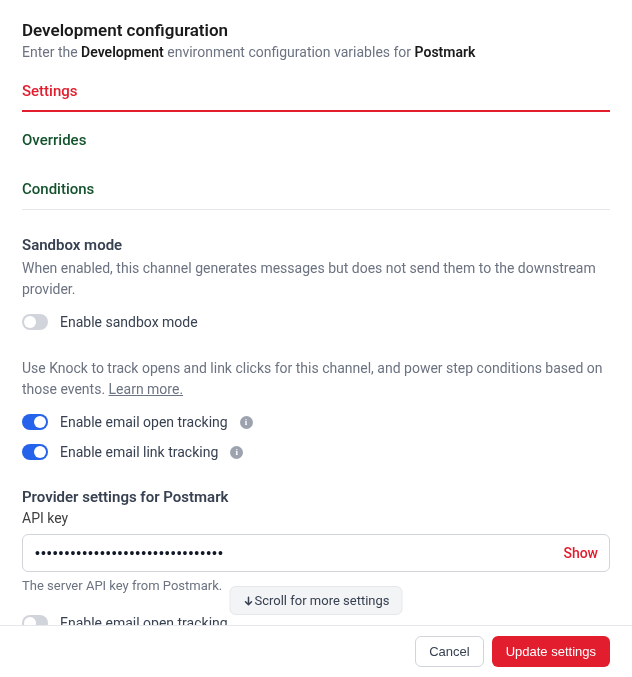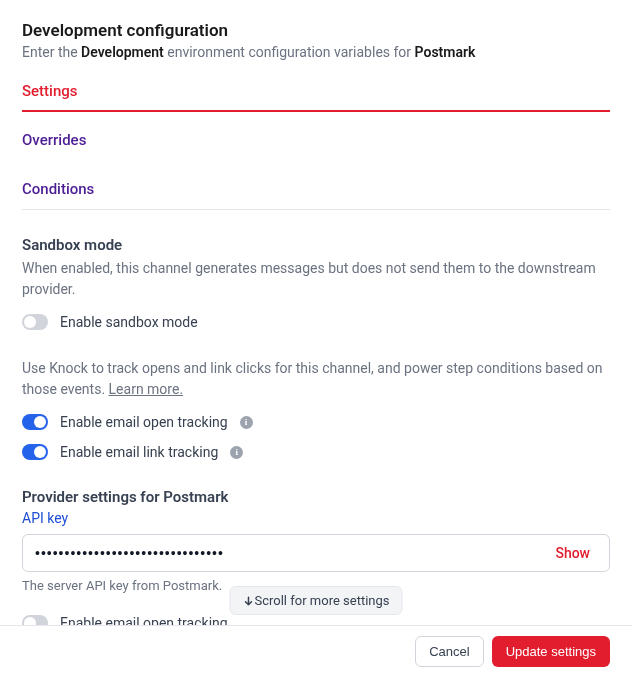--- a/index.html
+++ b/index.html
@@ -38,21 +38,21 @@
     }
     .tabs {
       display: flex;
       gap: 20px;
       border-bottom: 1px solid #e5e7eb;
       margin-bottom: 26px;
       flex-direction: column;
     }
     .tab {
       font-size: 15px;
-      color: #4c1d95;
+      color: #14532d;
       padding: 0 0 10px 0;
       cursor: pointer;
       border-bottom: 2px solid transparent;
       margin-bottom: -1px;
       font-weight: 500;
     }
     .tab.active {
       color: #e11d2e;
       border-bottom-color: #e11d2e;
     }
@@ -123,41 +123,41 @@
       font-size: 9px;
       font-weight: 700;
       display: inline-flex;
       align-items: center;
       justify-content: center;
       font-style: normal;
       font-family: Georgia, serif;
     }
     .field-label {
       font-size: 14px;
-      color: #1d4ed8;
+      color: #404040;
       margin-bottom: 8px;
     }
     .input-wrap {
       position: relative;
       margin-bottom: 6px;
     }
     .text-input {
       width: 100%;
       height: 38px;
       border: 1px solid #d1d5db;
       border-radius: 6px;
       padding: 0 64px 0 12px;
       font-size: 14px;
       background: #fff;
       color: #111827;
       letter-spacing: 1px;
     }
     .show-link {
       position: absolute;
-      right: 20px;
+      right: 12px;
       top: 50%;
       transform: translateY(-50%);
       font-size: 14px;
       color: #e11d2e;
       cursor: pointer;
       font-weight: 500;
     }
     .field-help {
       font-size: 13px;
       color: #6b7280;

